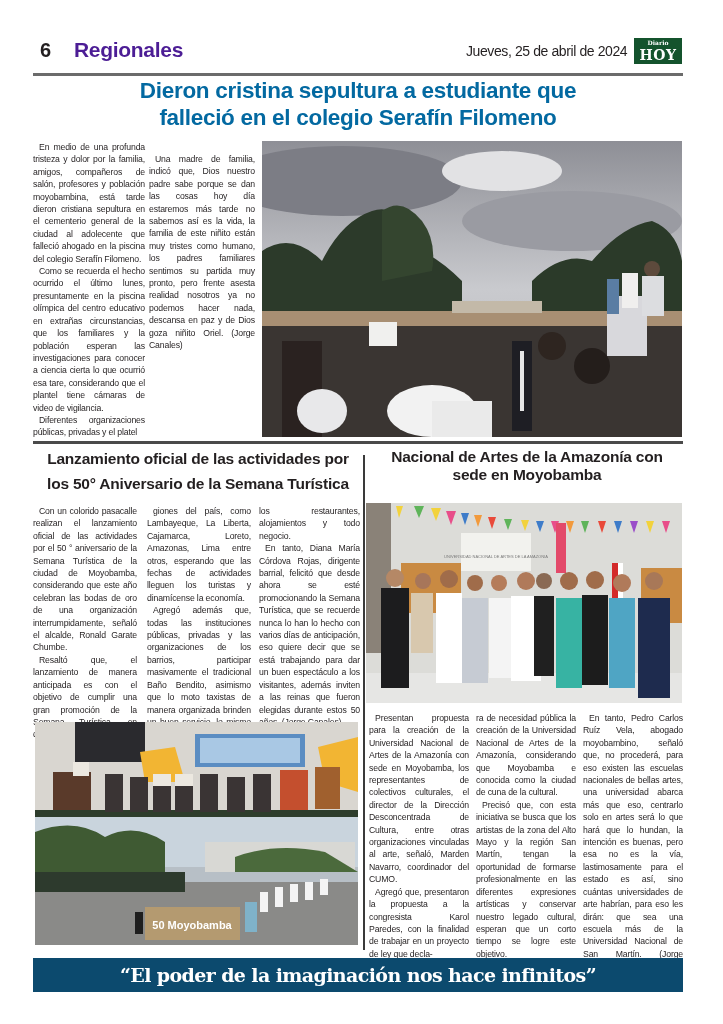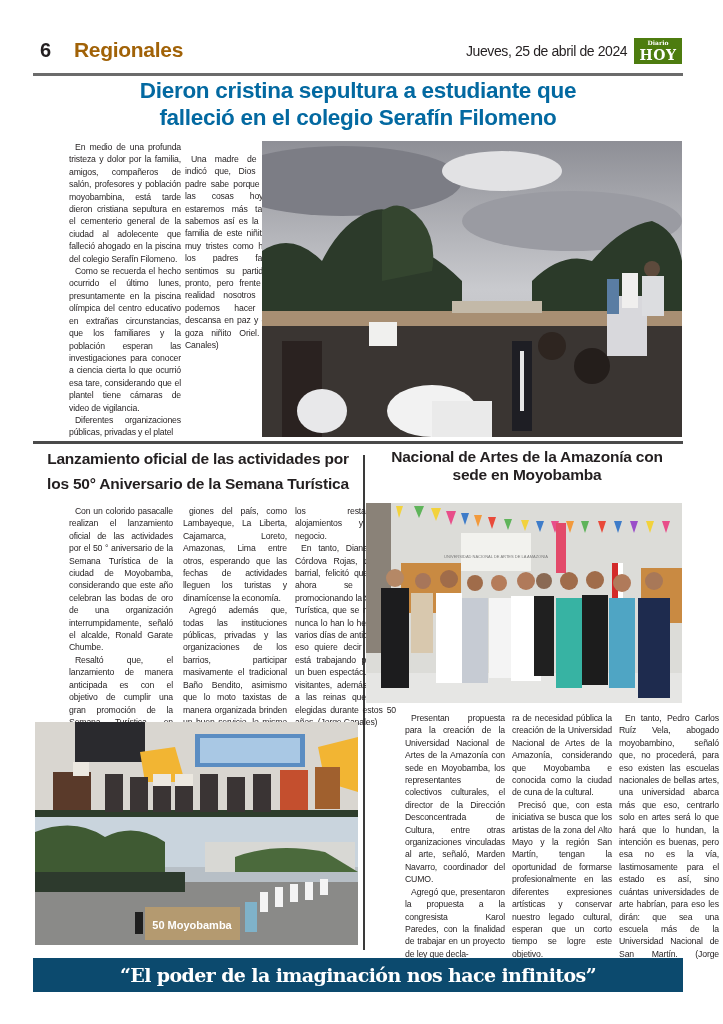--- a/index.html
+++ b/index.html
@@ -3,32 +3,32 @@
 <meta charset="utf-8">
 <style>
   * { box-sizing: border-box; margin: 0; padding: 0; }
   html, body { width: 723px; height: 1024px; background: #ffffff; overflow: hidden; }
   body { position: relative; font-family: "Liberation Sans", sans-serif; color: #231f20; }
 
   .abs { position: absolute; }
 
   
   .page-num { left: 40px; top: 39px; font-size: 20px; font-weight: bold; color: #231f20; }
-  .section { left: 74px; top: 38px; font-size: 21px; font-weight: bold; color: #a16207; letter-spacing: -0.3px; }
+  .section { left: 74px; top: 38px; font-size: 21px; font-weight: bold; color: #4c1d95; letter-spacing: -0.3px; }
   .date { left: 466px; top: 43px; font-size: 14px; color: #231f20; letter-spacing: -0.4px; }
-  .logo { left: 634px; top: 38px; width: 48px; height: 26px; background: #4d7c0f; color: #fff; text-align: center; }
+  .logo { left: 634px; top: 38px; width: 48px; height: 26px; background: #14532d; color: #fff; text-align: center; }
   .logo .small { display: block; font-family: "DejaVu Serif", serif; font-size: 6px; font-weight: bold; line-height: 8px; padding-top: 1px; }
   .logo .big { display: block; font-family: "DejaVu Serif", serif; font-size: 14px; font-weight: bold; line-height: 16px; letter-spacing: 0.5px; }
   .rule-top { left: 33px; top: 73px; width: 650px; height: 3px; background: #6b6b6b; }
 
   
   .main-title { left: 33px; top: 77px; width: 650px; text-align: center; font-size: 22.5px; font-weight: bold; line-height: 27px; letter-spacing: -0.3px; color: #0369a1; }
 
   
-  .col { font-size: 8.7px; line-height: 12.4px; text-align: justify; color: #231f20; letter-spacing: -0.15px; margin-left: 36px; }
+  .col { font-size: 8.7px; line-height: 12.4px; text-align: justify; color: #231f20; letter-spacing: -0.15px; }
   .col p { text-indent: 6px; }
   .col .gap { height: 12px; }
 
   
   .photo { overflow: hidden; }
   .photo svg { display: block; width: 100%; height: 100%; }
 
   
   .rule-mid { height: 3px; background: #4a4a4a; }
   .vrule { width: 2px; background: #3a3a3a; }

